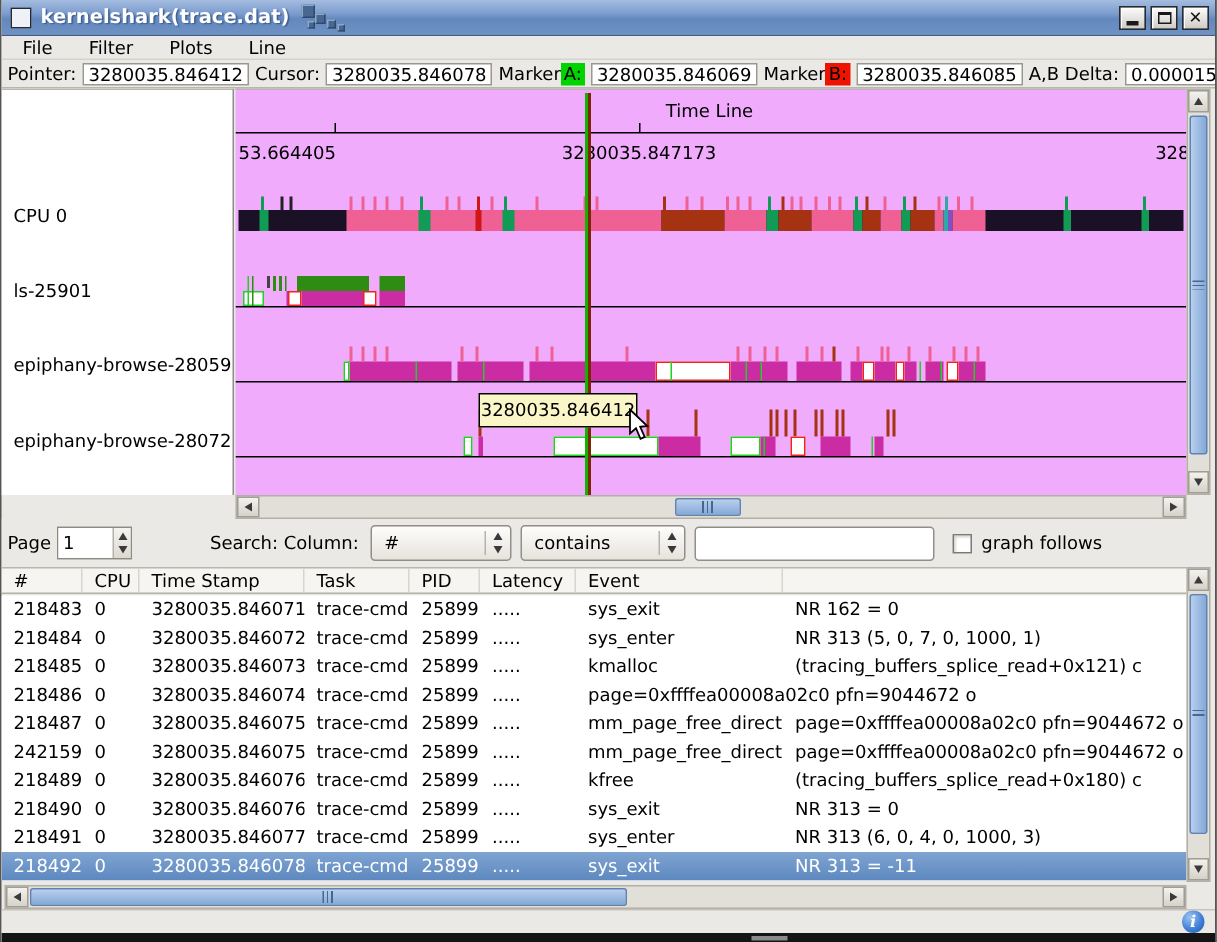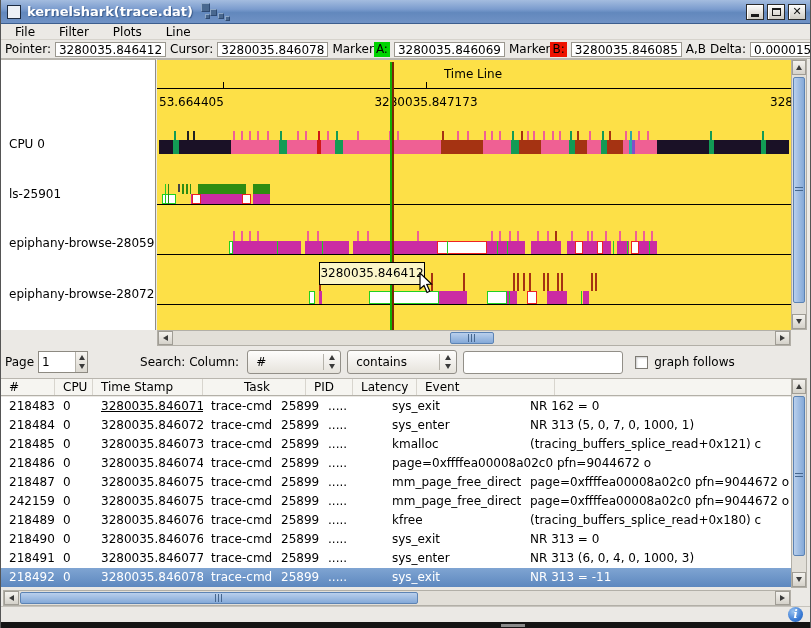--- a/index.html
+++ b/index.html
@@ -35,21 +35,21 @@
   
   .infobar{position:absolute;left:0;top:40px;width:811px;height:19px;background:#ebe9e5;
     display:flex;align-items:center;gap:4px;padding-left:4px;border-bottom:1px solid #b9b6af;white-space:nowrap;}
   .ival{background:#fff;border:1px solid #9a978f;padding:0 3px;height:15px;line-height:14px;}
   .chip{padding:0 2px;height:15px;line-height:14px;font-weight:normal;}
   .chipA{background:#00d400;}
   .chipB{background:#ee1200;}
   
   .glabels{position:absolute;left:0;top:59px;width:155px;height:271px;background:#fff;border-right:1px solid #8f8d86;border-top:1px solid #b9b6af;}
   .glabel{position:absolute;left:8px;}
-  .plot{position:absolute;left:156px;top:59px;width:634px;height:271px;background:#fde047;overflow:hidden;border-top:1px solid #b9b6af;padding-left:38px;}
+  .plot{position:absolute;left:156px;top:59px;width:634px;height:271px;background:#f0abfc;overflow:hidden;border-top:1px solid #b9b6af;padding-left:38px;}
   .tl-title{position:absolute;top:7px;transform:translateX(-50%);}
   .tl-label{position:absolute;top:35px;white-space:nowrap;}
   .marker-line{position:absolute;top:2px;height:268px;width:2px;}
   .tooltip{position:absolute;background:#fbf6c8;border:1px solid #000;height:23px;line-height:21px;text-align:center;}
   .mousecursor{position:absolute;}
   
   .sb{position:absolute;background:#e2dfd8;border:1px solid #b2afa7;}
   .sb-btn{position:absolute;background:linear-gradient(180deg,#f4f2ee,#d5d2ca);border:1px solid #a09d95;display:flex;align-items:center;justify-content:center;}
   .thumb{position:absolute;background:linear-gradient(90deg,#b9cfec,#84a9d8);border:1px solid #5c83b4;border-radius:2px;display:flex;align-items:center;justify-content:center;}
   .thumb.h{background:linear-gradient(180deg,#b9cfec,#84a9d8);}
@@ -374,30 +374,30 @@
     </div>
     <input class="searchinput" style="margin-left: 6px;" value="">
     <div class="checkbox" style="margin-left:12px;"></div>
     <span style="margin-left:6px">graph follows</span>
   </div>
 
   <div class="thead" id="table-head">
       <div class="hcell" style="width: 54px;">#</div>
       <div class="hcell" style="width: 38px;">CPU</div>
       <div class="hcell" style="width: 110px;">Time Stamp</div>
-      <div class="hcell" style="width: 70px; margin-left: 33px;">Task</div>
+      <div class="hcell" style="width: 70px;">Task</div>
       <div class="hcell" style="width: 47px;">PID</div>
       <div class="hcell" style="width: 64px;">Latency</div>
       <div class="hcell" style="width: 138px;">Event</div>
     </div>
   <div class="tbody" id="table-body">
       <div class="trow">
         <div class="tcell" style="width: 54px;">218483</div>
         <div class="tcell" style="width: 38px;">0</div>
-        <div class="tcell" style="width: 110px; text-decoration: underline;">3280035.846071</div>
+        <div class="tcell" style="width: 110px;">3280035.846071</div>
         <div class="tcell" style="width: 70px;">trace-cmd</div>
         <div class="tcell" style="width: 47px;">25899</div>
         <div class="tcell" style="width: 64px;">.....</div>
         <div class="tcell" style="width: 138px;">sys_exit</div>
         <div class="tcell" style="flex: 1 1 0%;">NR 162 = 0</div>
       </div>
       <div class="trow">
         <div class="tcell" style="width: 54px;">218484</div>
         <div class="tcell" style="width: 38px;">0</div>
         <div class="tcell" style="width: 110px;">3280035.846072</div>

